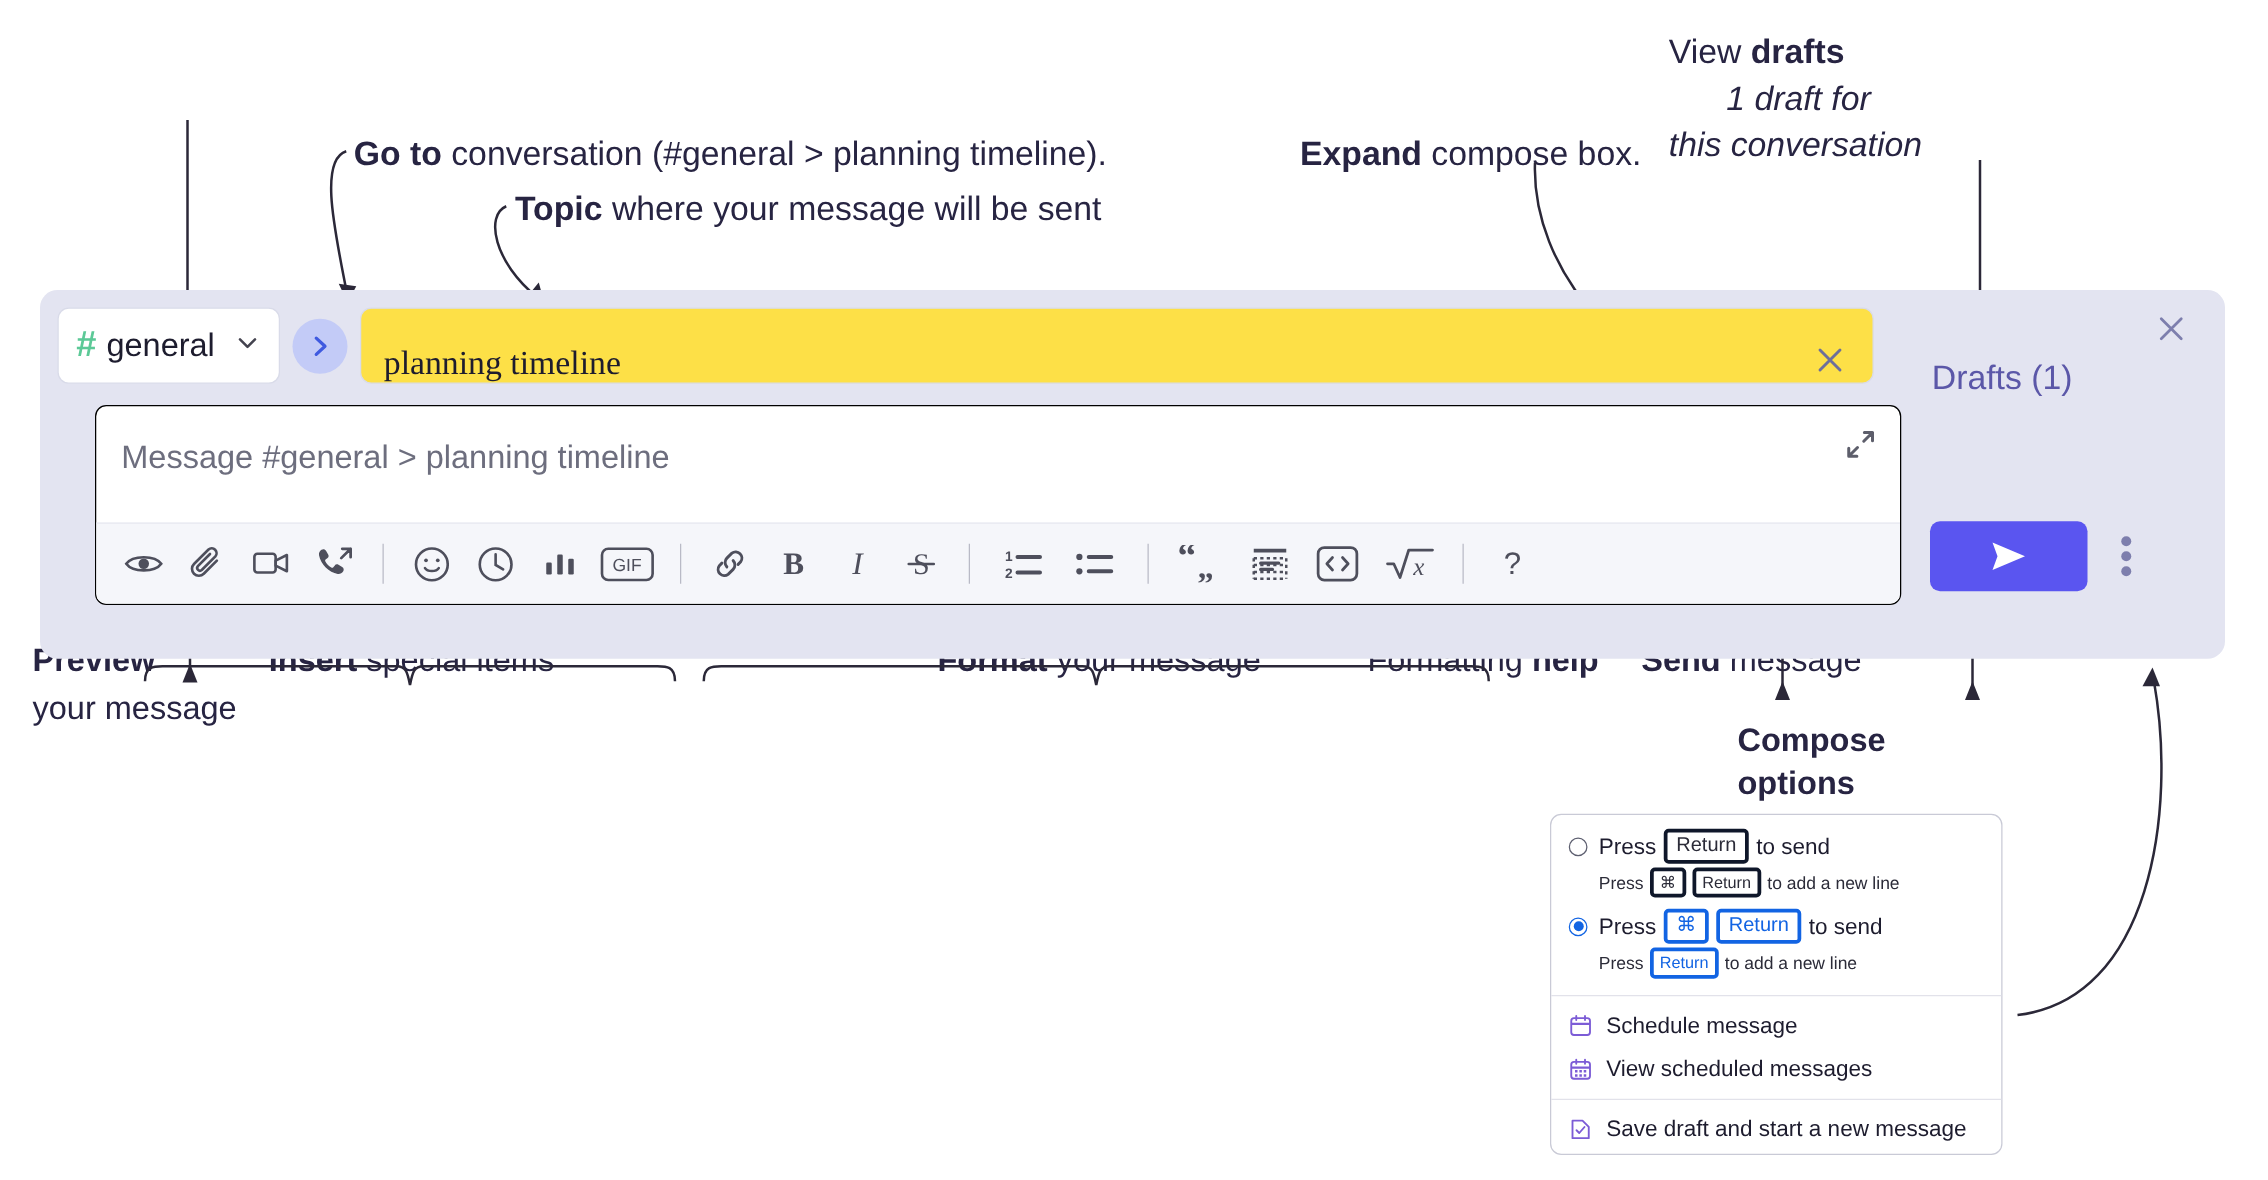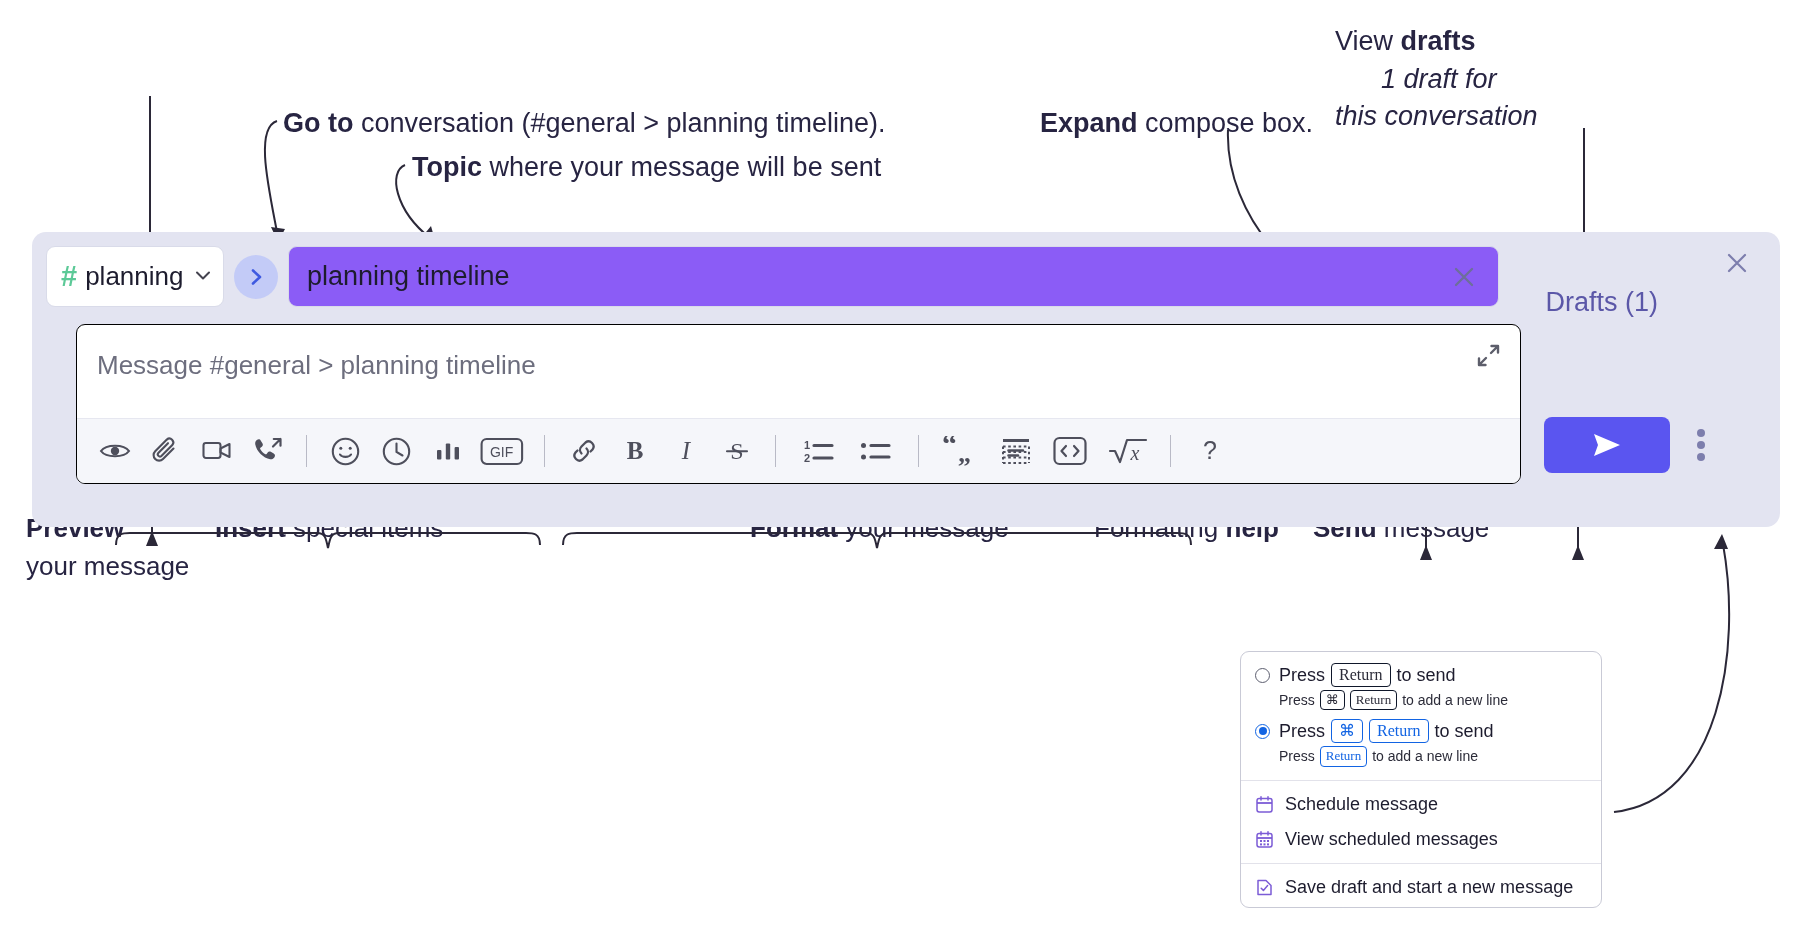--- a/index.html
+++ b/index.html
@@ -65,25 +65,26 @@
 
   .goto-btn {
     width: 44px; height: 44px; border-radius: 50%;
     background: #c3cbf7;
     display: flex; align-items: center; justify-content: center;
     cursor: pointer; flex: none;
   }
 
   .topic-field {
     width: 1211px; height: 61px;
-    background: #8b5cf6;
+    background: #fde047;
     border: 1px solid #d9dbe9;
     border-radius: 9px;
-    display: flex; align-items: center;
+    display: flex; align-items: flex-end;
     padding: 0 16px 0 18px;
+    font-family: Liberation Serif, serif;
   }
   .topic-text {
     font-size: 27px; color: #1d1c2e;
     flex: 1;
     background: transparent; border: none; outline: none;
     font-family: inherit;
   }
   .topic-clear { cursor: pointer; display: flex; padding: 4px; }
 
   
@@ -177,23 +178,23 @@
     background: #1264e3;
   }
   .radio-main { font-size: 18px; color: #1d1c2e; display: flex; align-items: center; gap: 6px; }
   .sub-row {
     display: flex; align-items: center; gap: 5px;
     padding: 3px 14px 7px 38px;
     font-size: 14px; color: #2b2b38;
   }
   .key {
     display: inline-flex; align-items: center; justify-content: center;
-    border: 1px solid #0f172a; border-radius: 4px;
+    border: 3px solid #0f172a; border-radius: 4px;
     padding: 1px 7px; font-size: 16px; line-height: 1.25;
-    background: #fff; color: #2b2b38; font-family: Liberation Serif, serif;
+    background: #fff; color: #2b2b38;
   }
   .key.sm { font-size: 13px; padding: 1px 5px; }
   .key.blue { border-color: #1264e3; color: #1264e3; }
   .menu-div { height: 1px; background: #e2e2ea; margin: 6px 0; }
   .menu-item {
     display: flex; align-items: center; gap: 11px;
     padding: 7px 14px; font-size: 18px; color: #1d1c2e; cursor: pointer;
   }
 </style>
 </head>
@@ -234,20 +235,25 @@
   </div>
 
   <div class="anno a-md" style="left:1094px; top:512px;">
     <span>Formatting </span><b>help</b>
   </div>
 
   <div class="anno a-md" style="left:1313px; top:512px;">
     <b>Send</b><span> message</span>
   </div>
 
+  <div class="anno a-md" style="left:1390px; top:576px; line-height:1.3;">
+    <div><b>Compose</b></div>
+    <div><b>options</b></div>
+    <div><span>menu</span></div>
+  </div>
 
   <svg class="overlay" viewBox="0 0 1814 944">
     <g fill="none" stroke="#2b2838" stroke-width="2">
 
       <path d="M150 96 L150 237"></path>
 
       <path d="M277 121 C 255 128, 268 185, 277 232"></path>
 
       <path d="M405 165 C 388 172, 395 210, 430 238"></path>
 
@@ -289,21 +295,21 @@
     <div class="panel-close">
       <svg width="26" height="26" viewBox="0 0 26 26" fill="none" stroke="#7d7ead" stroke-width="2.2" stroke-linecap="round">
         <path d="M5 5 L21 21 M21 5 L5 21"></path>
       </svg>
     </div>
 
     <div class="header-row">
 
       <div class="channel-pill">
         <span class="hash">#</span>
-        <span class="channel-name">planning</span>
+        <span class="channel-name">general</span>
         <span class="chev">
           <svg width="22" height="22" viewBox="0 0 22 22" fill="none" stroke="#44434f" stroke-width="2" stroke-linecap="round" stroke-linejoin="round">
             <path d="M5 8.5 L11 14.5 L17 8.5"></path>
           </svg>
         </span>
       </div>
 
       <div class="goto-btn">
         <svg width="22" height="22" viewBox="0 0 22 22" fill="none" stroke="#3f5ae0" stroke-width="2.6" stroke-linecap="round" stroke-linejoin="round">
           <path d="M8 4.5 L15 11 L8 17.5"></path>

